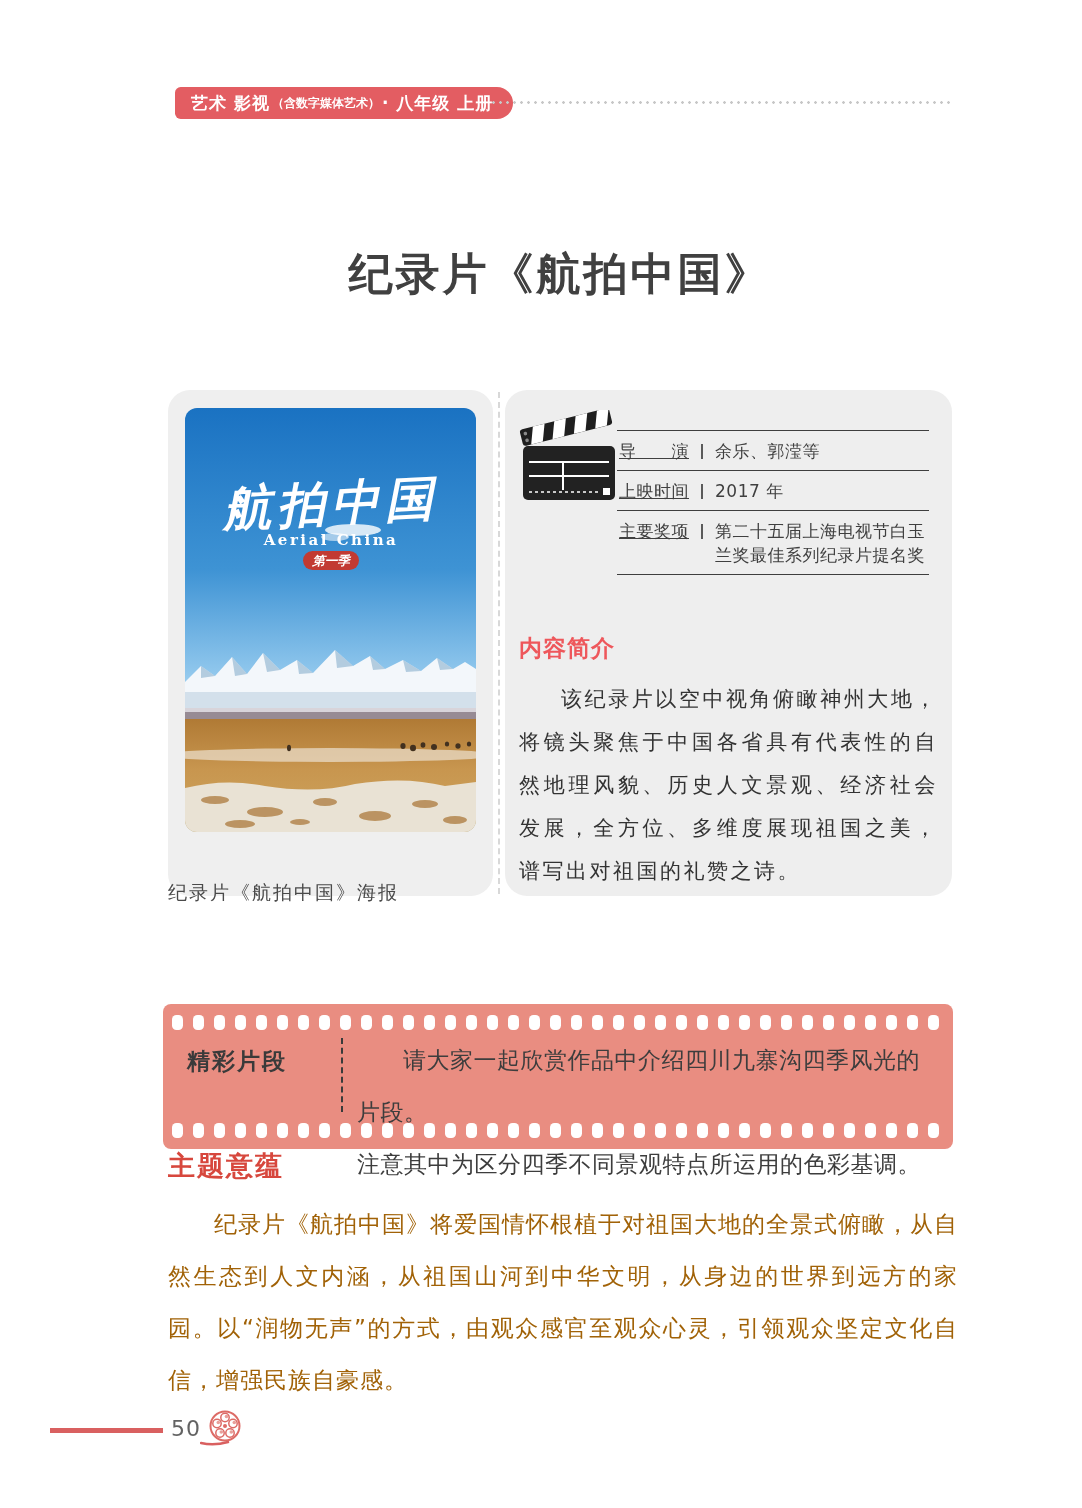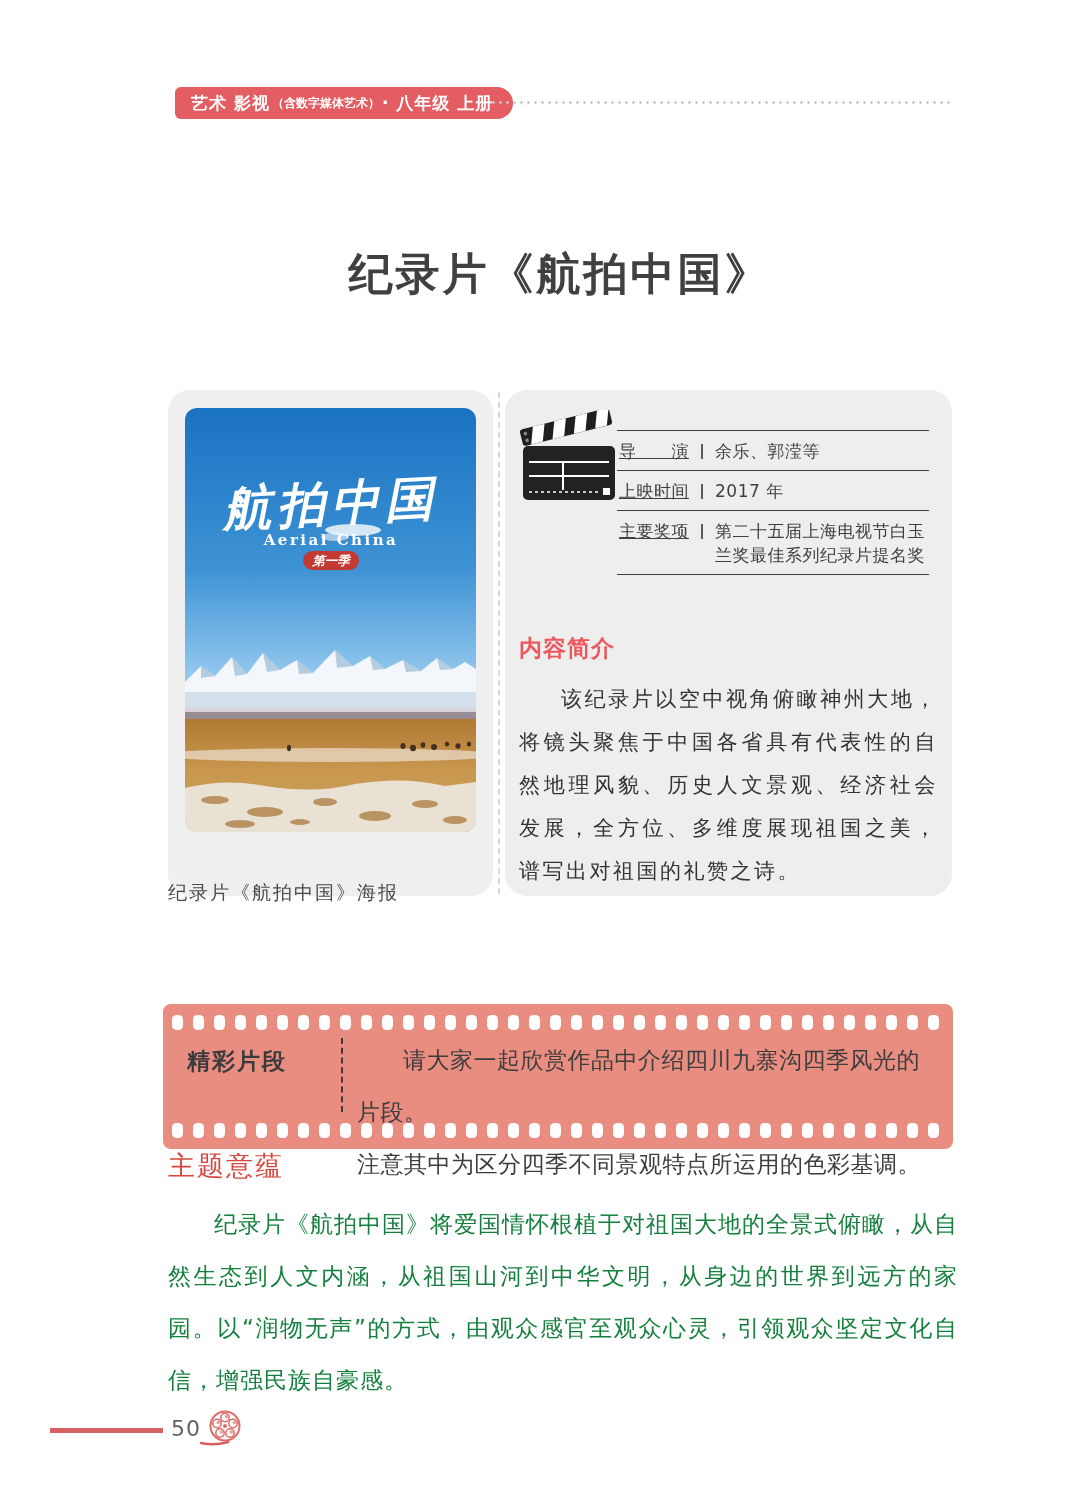--- a/index.html
+++ b/index.html
@@ -109,25 +109,25 @@
   .clip-text {
     position: absolute; left: 194px; top: 30px; width: 584px;
     font-size: 23px; line-height: 52px; color: #3d3d3d; letter-spacing: 0.5px;
   }
   .clip-text .line1 { text-indent: 2em; }
 
   
   .theme-heading {
     position: absolute; left: 118px; top: 1148px;
     font-family: "DejaVu Serif", "Liberation Serif", serif;
-    font-weight: normal; font-size: 27px; color: #d7473d; letter-spacing: 2px;
+    font-weight: bold; font-size: 27px; color: #d7473d; letter-spacing: 2px;
   }
   .theme-body {
     position: absolute; left: 118px; top: 1198px; width: 790px;
-    font-size: 23px; line-height: 52px; color: #15803d;
+    font-size: 23px; line-height: 52px; color: #a16207;
     letter-spacing: 1px; text-align: justify; text-indent: 2em;
   }
 
   
   .footer-bar {
     position: absolute; left: 0; top: 1428px; width: 113px; height: 5px;
     background: #d96060;
   }
   .footer-pagenum {
     position: absolute; left: 121px; top: 1416px;

